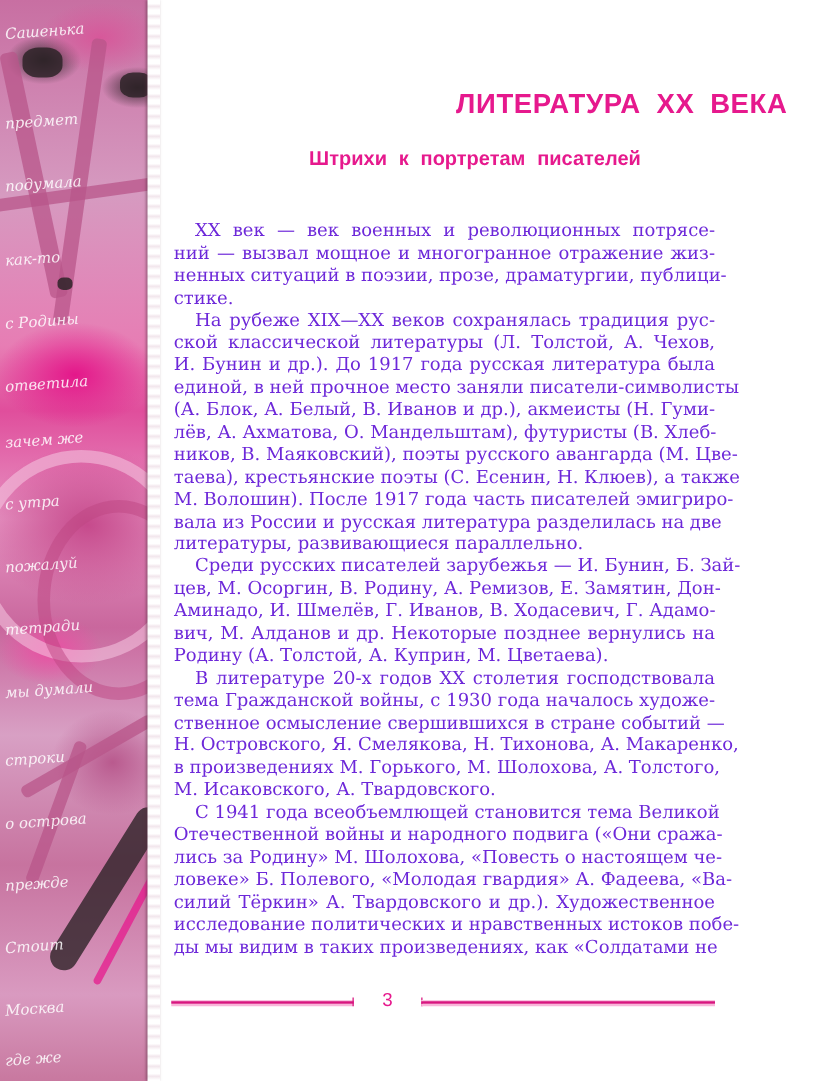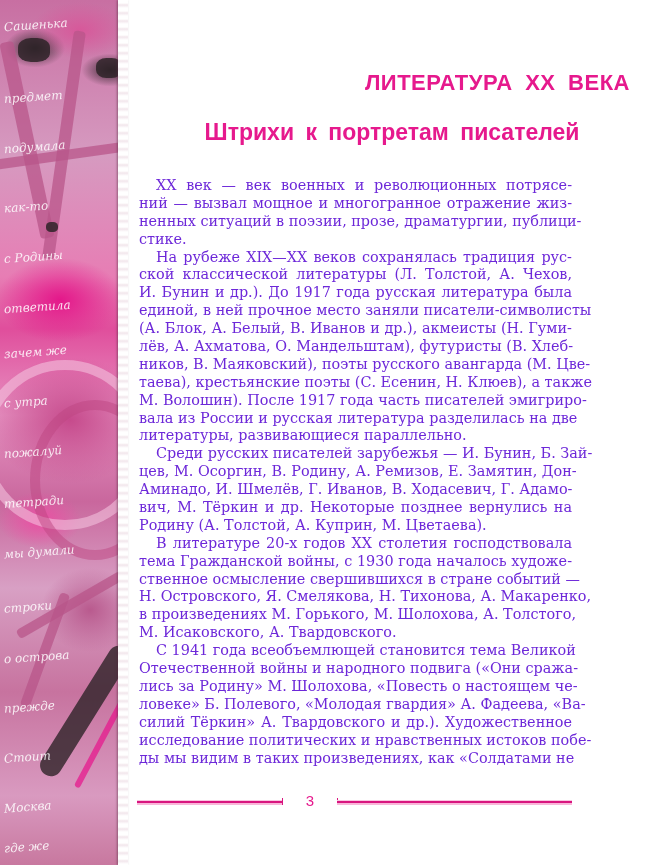--- a/index.html
+++ b/index.html
@@ -32,24 +32,24 @@
     box-shadow: -1px 0 2px rgba(80,40,60,0.5);
   }
 
   .title {
     position: absolute; left: 130px; width: 500px; top: 70px;
     text-align: right; color: #e6198d;
     font-family: "Liberation Sans", "DejaVu Sans", sans-serif;
     font-weight: bold; font-size: 22px; letter-spacing: 0.5px; word-spacing: 6px;
   }
   .subtitle {
-    position: absolute; left: 142px; width: 500px; top: 119px;
+    position: absolute; left: 130px; width: 500px; top: 119px;
     text-align: center; color: #e6198d;
     font-family: "Liberation Sans", "DejaVu Sans", sans-serif;
-    font-weight: bold; font-size: 23px; word-spacing: 5px;
+    font-weight: bold; font-size: 16px; word-spacing: 5px;
   }
 
   .body-text {
     position: absolute; left: 139px; top: 177px; width: 433px;
     color: #6d28d9; font-size: 14.4px; line-height: 17.9px;
   }
   .line {
     display: block; text-align: justify; text-align-last: justify;
     white-space: nowrap; height: 17.9px; overflow: visible;
   }
@@ -125,21 +125,21 @@
     <div class="line">ников, В. Маяковский), поэты русского авангарда (М. Цве-</div>
     <div class="line">таева), крестьянские поэты (С. Есенин, Н. Клюев), а также</div>
     <div class="line">М. Волошин). После 1917 года часть писателей эмигриро-</div>
     <div class="line">вала из России и русская литература разделилась на две</div>
     <div class="line last">литературы, развивающиеся параллельно.</div>
   </div>
   <div>
     <div class="line indent">Среди русских писателей зарубежья — И. Бунин, Б. Зай-</div>
     <div class="line">цев, М. Осоргин, В. Родину, А. Ремизов, Е. Замятин, Дон-</div>
     <div class="line">Аминадо, И. Шмелёв, Г. Иванов, В. Ходасевич, Г. Адамо-</div>
-    <div class="line">вич, М. Тёркин и др. Некоторые позднее вернулись на</div>
+    <div class="line">вич, М. Алданов и др. Некоторые позднее вернулись на</div>
     <div class="line last">Родину (А. Толстой, А. Куприн, М. Цветаева).</div>
   </div>
   <div>
     <div class="line indent">В литературе 20-х годов XX столетия господствовала</div>
     <div class="line">тема Гражданской войны, с 1930 года началось художе-</div>
     <div class="line">ственное осмысление свершившихся в стране событий —</div>
     <div class="line">Н. Островского, Я. Смелякова, Н. Тихонова, А. Макаренко,</div>
     <div class="line">в произведениях М. Горького, М. Шолохова, А. Толстого,</div>
     <div class="line last">М. Исаковского, А. Твардовского.</div>
   </div>

